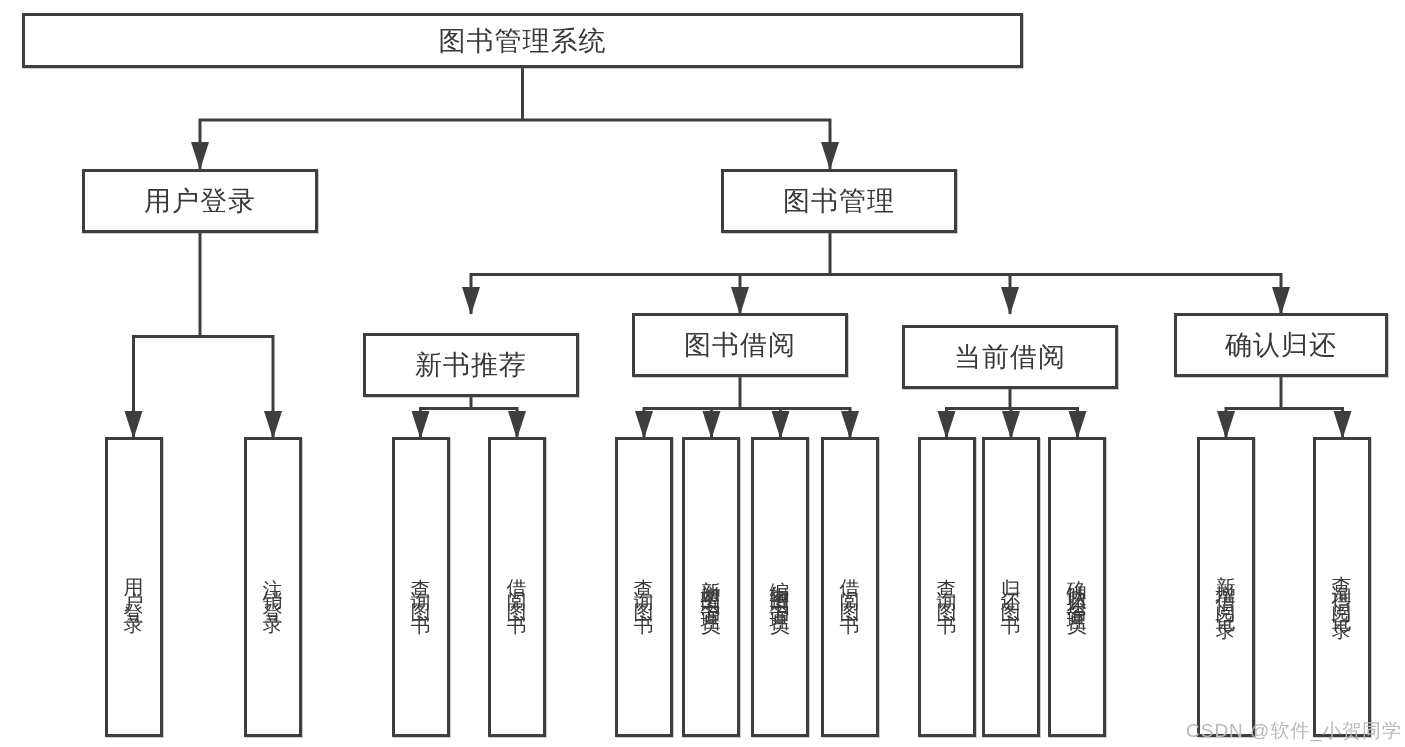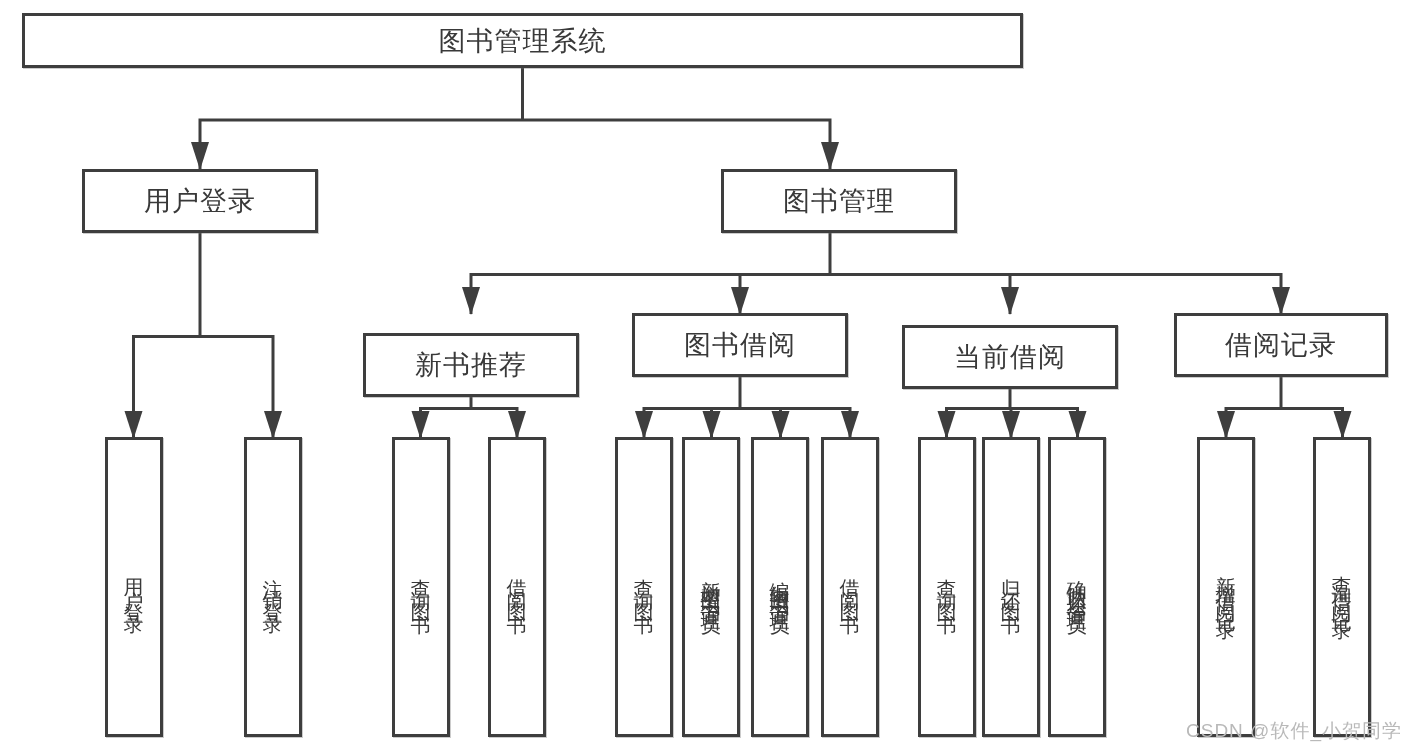--- a/index.html
+++ b/index.html
@@ -115,21 +115,21 @@
   </svg>
 
   <div class="node hnode n-root">图书管理系统</div>
 
   <div class="node hnode n-l2a">用户登录</div>
   <div class="node hnode n-l2b">图书管理</div>
 
   <div class="node hnode n-l3a">新书推荐</div>
   <div class="node hnode n-l3b">图书借阅</div>
   <div class="node hnode n-l3c">当前借阅</div>
-  <div class="node hnode n-l3d">借阅记录</div>
+  <div class="node hnode n-l3d">确认归还</div>
 
   <div class="node leaf ls4 n-f01">用户登录</div>
   <div class="node leaf ls4 n-f02">注销登录</div>
 
   <div class="node leaf ls4 n-f03">查询图书</div>
   <div class="node leaf ls4 n-f04">借阅图书</div>
 
   <div class="node leaf ls4 n-f05">查询图书</div>
   <div class="node leaf ls10 n-f06">新增图书（管理员）</div>
   <div class="node leaf ls10 n-f07">编辑图书（管理员）</div>

